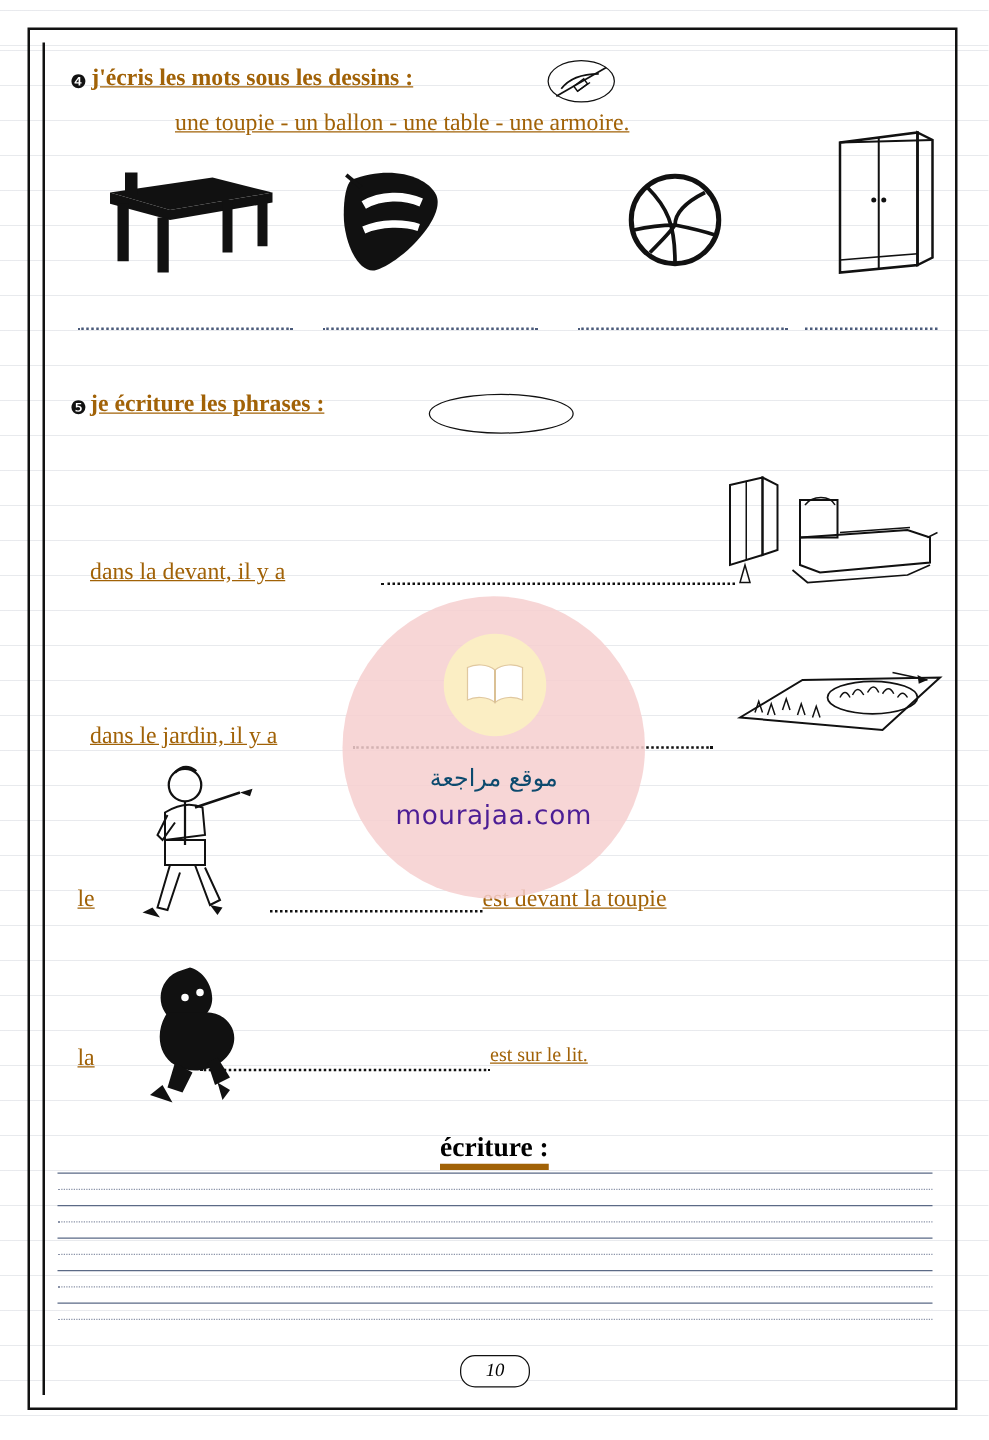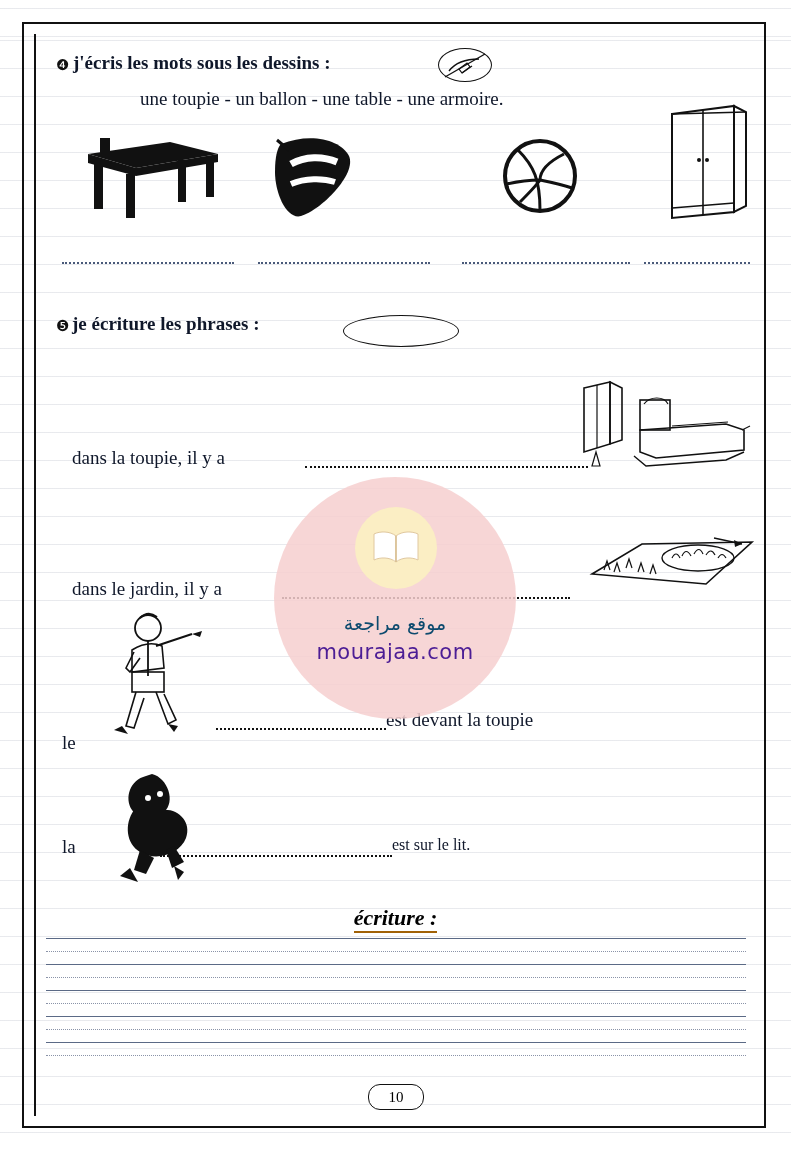--- a/index.html
+++ b/index.html
@@ -42,22 +42,23 @@
     position: absolute;
     left: 34px; top: 34px;
     width: 720px; height: 1082px;
     border-left: 2px solid #111;
     box-sizing: border-box;
   }
 
   
   .txt {
     position: absolute;
-    color: #0f172a;
+    color: #a16207;
     white-space: nowrap;
+    text-decoration: underline;
   }
   .bold {
     font-weight: bold;
   }
 
   
   .num {
     position: absolute;
     font-family: "DejaVu Sans", sans-serif;
     font-size: 15px;
@@ -137,23 +138,22 @@
   
   .ecriture {
     position: absolute;
     left: 0; top: 905px;
     width: 791px;
     text-align: center;
     font-size: 22px;
     font-weight: bold;
   }
   .ecriture span {
-    border-bottom: 2px solid #a16207;
+    border-bottom: 5px solid #a16207;
     padding-bottom: 1px;
-    font-style: italic;
   }
 
   
   .write-block {
     position: absolute;
     left: 46px; top: 938px;
     width: 700px;
     height: 128px;
   }
   .wline {
@@ -174,20 +174,21 @@
     position: absolute;
     left: 368px; top: 1084px;
     width: 54px; height: 24px;
     border: 1.5px solid #111;
     border-radius: 12px;
     display: flex;
     align-items: center;
     justify-content: center;
     font-size: 15px;
     background: #fff;
+    font-style: italic;
   }
 </style>
 </head>
 <body>
 
 <div class="page">
 
   <div class="ruled"></div>
   <div class="sheet-border"></div>
   <div class="inner-border"></div>
@@ -253,21 +254,21 @@
 
   <div class="dots" style="left:62px; top:262px; width:172px;"></div>
   <div class="dots" style="left:258px; top:262px; width:172px;"></div>
   <div class="dots" style="left:462px; top:262px; width:168px;"></div>
   <div class="dots" style="left:644px; top:262px; width:106px;"></div>
 
   <div class="num" style="left:56px; top:317px;">❺</div>
   <div class="txt bold" style="left:72px; top:313px; font-size:19px;">je écriture les phrases :</div>
   <div class="ellipse" style="left:343px; top:315px; width:114px; height:30px;"></div>
 
-  <div class="txt" style="left:72px; top:447px; font-size:19px;">dans la toupie, il y a</div>
+  <div class="txt" style="left:72px; top:447px; font-size:19px;">dans la devant, il y a</div>
   <div class="dots-dark" style="left:305px; top:466px; width:283px;"></div>
   <div class="fig" style="left:576px; top:378px;">
     <svg width="180" height="92" viewBox="0 0 180 92">
       <polygon points="8,10 34,4 34,66 8,74" fill="none" stroke="#111" stroke-width="1.6"></polygon>
       <polygon points="34,4 46,10 46,62 34,66" fill="none" stroke="#111" stroke-width="1.6"></polygon>
       <line x1="21" y1="7" x2="21" y2="70" stroke="#111" stroke-width="1.2"></line>
       <path d="M20 74 l-4 14 8 0 z" fill="none" stroke="#111" stroke-width="1.2"></path>
       <rect x="64" y="22" width="30" height="30" fill="none" stroke="#111" stroke-width="1.6"></rect>
       <path d="M64 52 L150 46 L168 52 L168 72 L80 80 L64 74 Z" fill="none" stroke="#111" stroke-width="1.6"></path>
       <path d="M68 26 C74 18, 88 18, 92 26" fill="none" stroke="#111" stroke-width="1.2"></path>
@@ -283,21 +284,21 @@
     <svg width="170" height="78" viewBox="0 0 170 78">
       <polygon points="6,52 56,22 166,20 120,62" fill="none" stroke="#111" stroke-width="1.6"></polygon>
       <ellipse cx="112" cy="36" rx="36" ry="13" fill="none" stroke="#111" stroke-width="1.4"></ellipse>
       <path d="M86 36 q4 -8 8 0 M96 34 q4 -9 9 0 M108 32 q5 -9 9 0 M120 33 q5 -8 9 0 M132 36 q4 -7 8 0" stroke="#111" stroke-width="1.2" fill="none"></path>
       <path d="M18 48 l3 -9 3 9 M28 50 l3 -9 3 9 M40 46 l3 -9 3 9 M52 50 l3 -9 3 9 M64 52 l3 -9 3 9" stroke="#111" stroke-width="1.2" fill="none"></path>
       <line x1="128" y1="16" x2="156" y2="22" stroke="#111" stroke-width="1.4"></line>
       <polygon points="156,22 148,18 149,25" fill="#111"></polygon>
     </svg>
   </div>
 
-  <div class="txt" style="left:62px; top:732px; font-size:19px;">le</div>
+  <div class="txt" style="left:62px; top:709px; font-size:19px;">le</div>
   <div class="dots-dark" style="left:216px; top:728px; width:170px;"></div>
   <div class="txt" style="left:386px; top:709px; font-size:19px;">est devant  la toupie</div>
   <div class="fig" style="left:96px; top:606px;">
     <svg width="120" height="130" viewBox="0 0 120 130">
       <circle cx="52" cy="22" r="13" fill="none" stroke="#111" stroke-width="1.8"></circle>
       <path d="M44 12 q8 -8 17 -1" stroke="#111" stroke-width="2" fill="none"></path>
       <path d="M52 35 L52 70" stroke="#111" stroke-width="1.8"></path>
       <path d="M38 46 L30 62 L34 66 L44 52" fill="none" stroke="#111" stroke-width="1.6"></path>
       <path d="M60 40 L96 28" stroke="#111" stroke-width="2"></path>
       <path d="M96 28 l10 -3 -2 6 z" fill="#111"></path>

